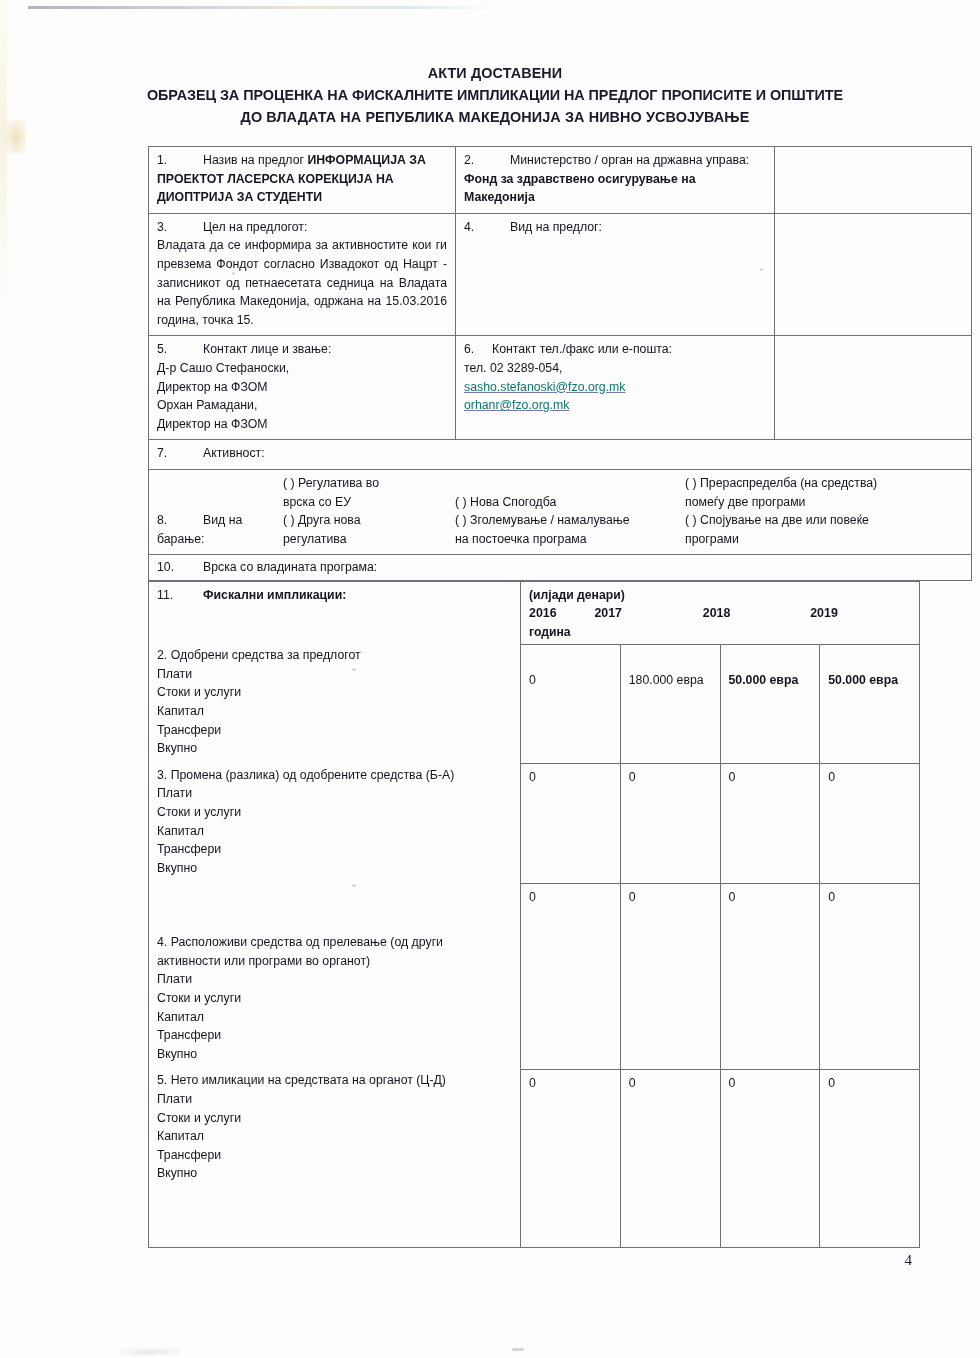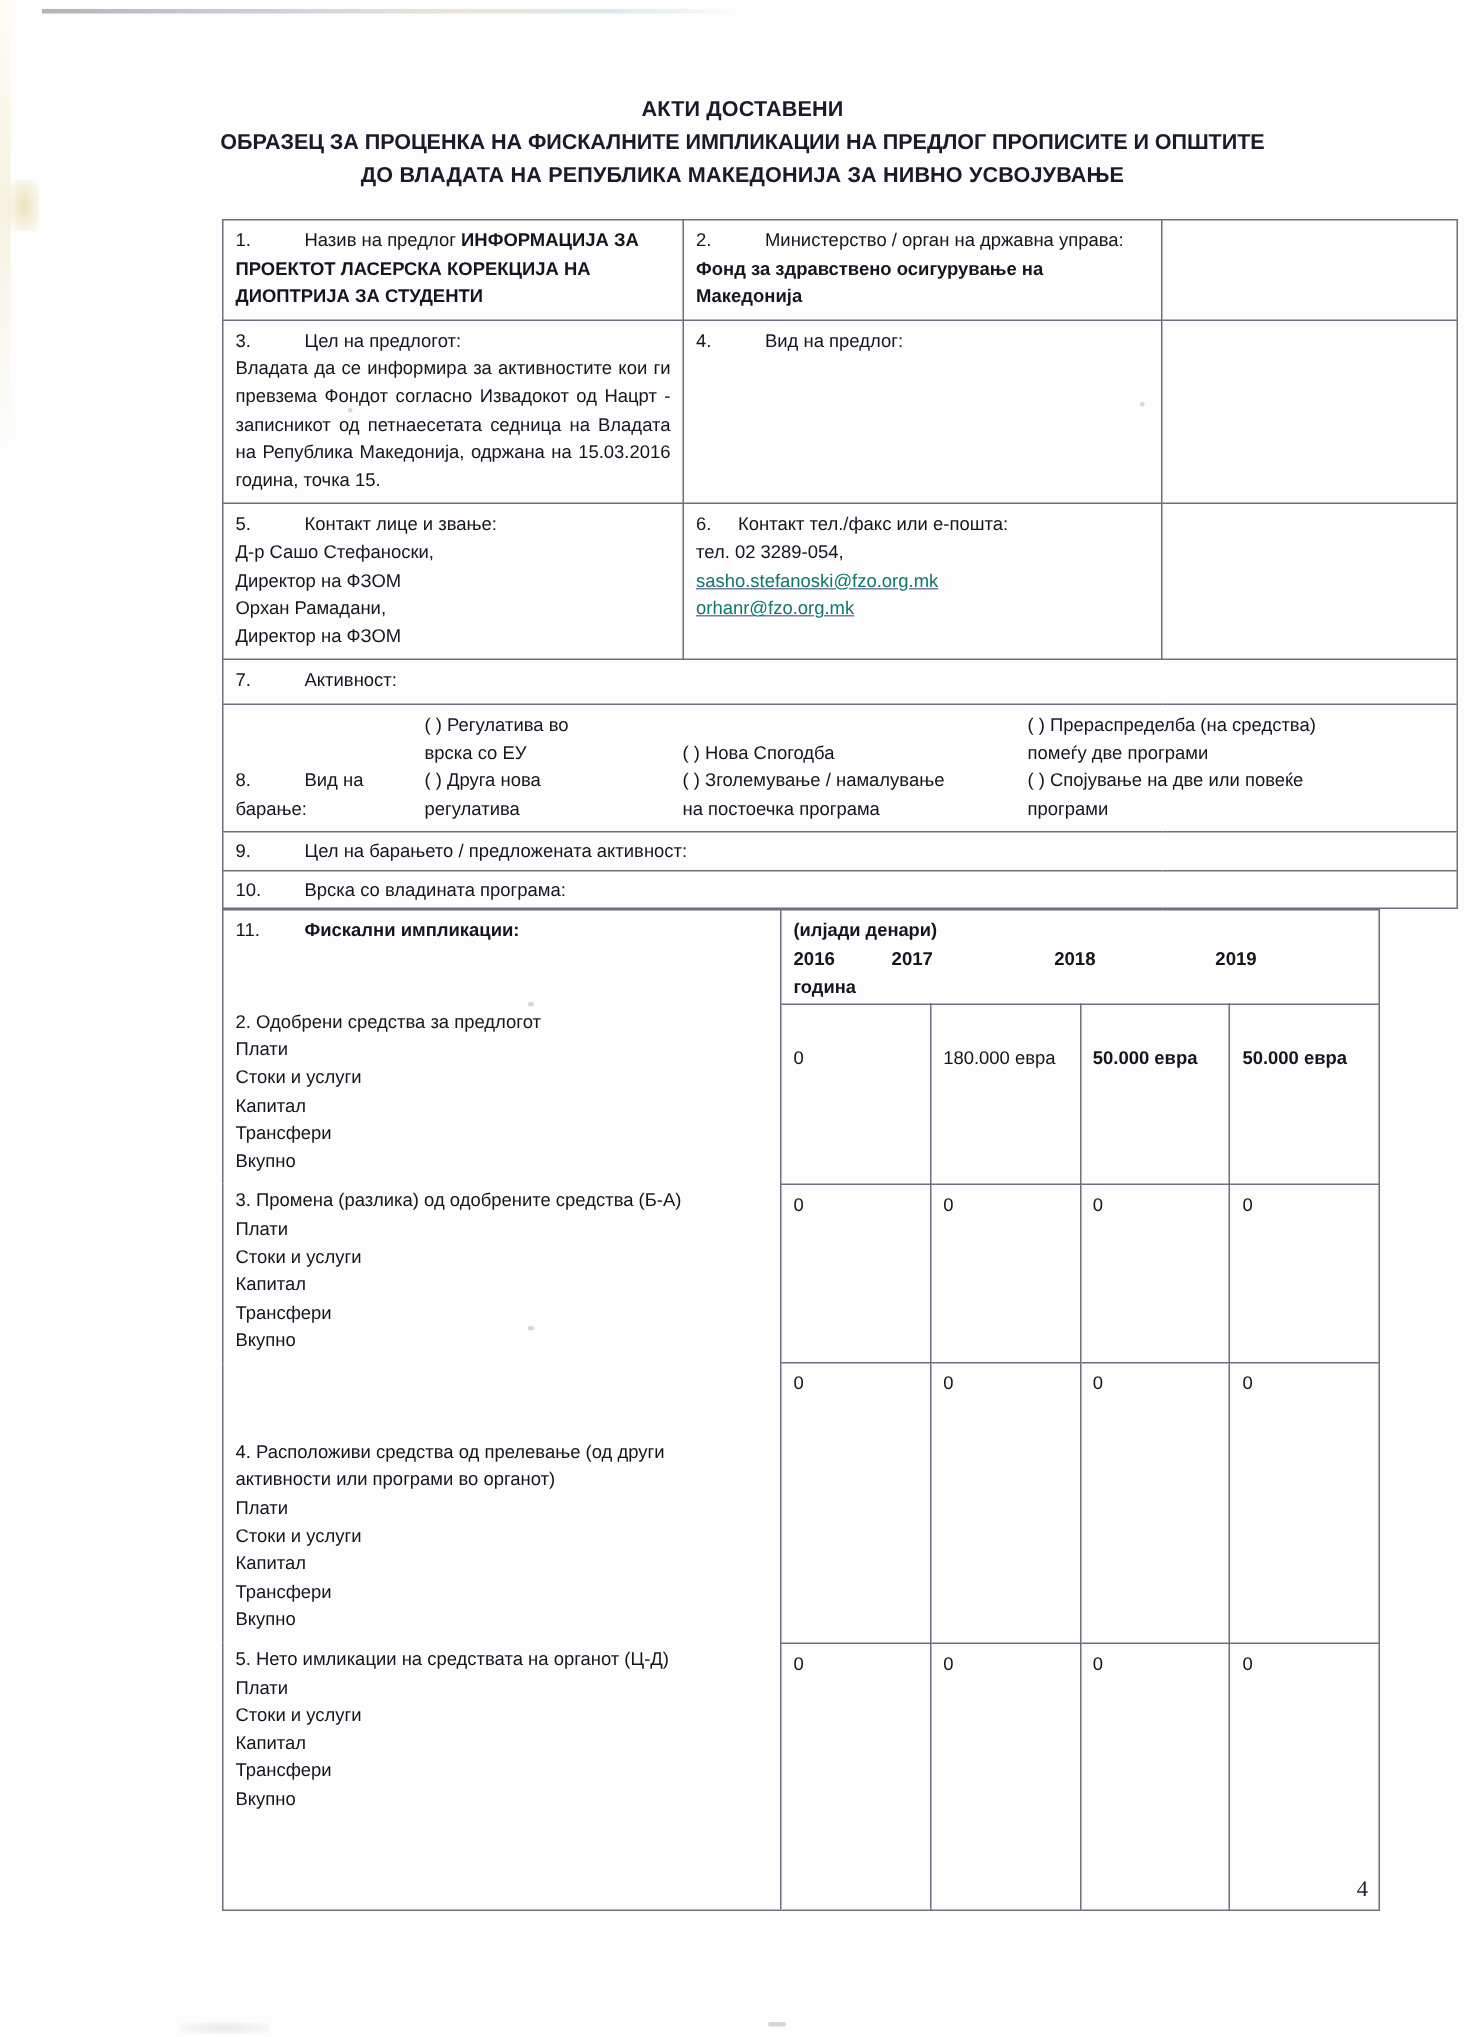--- a/index.html
+++ b/index.html
@@ -244,25 +244,20 @@
           <div class="opt-col" style="flex:1 1 auto;">
             <div class="opt-line">( ) Прераспределба (на средства)</div>
             <div class="opt-line">помеѓу две програми</div>
             <div class="opt-line">( ) Спојување на две или повеќе</div>
             <div class="opt-line">програми</div>
           </div>
         </div>
       </td>
     </tr>
 
-    <tr>
-      <td colspan="3" style="padding-top:3px;padding-bottom:3px;">
-        <span class="num">9.</span><span>Цел на барањето / предложената активност:</span>
-      </td>
-    </tr>
 
     <tr>
       <td colspan="3" style="padding-top:3px;padding-bottom:3px;">
         <span class="num">10.</span><span>Врска со владината програма:</span>
       </td>
     </tr>
   </tbody>
     </table>
 
   <table class="form" style="border-top:0;border-radius:11px;">

